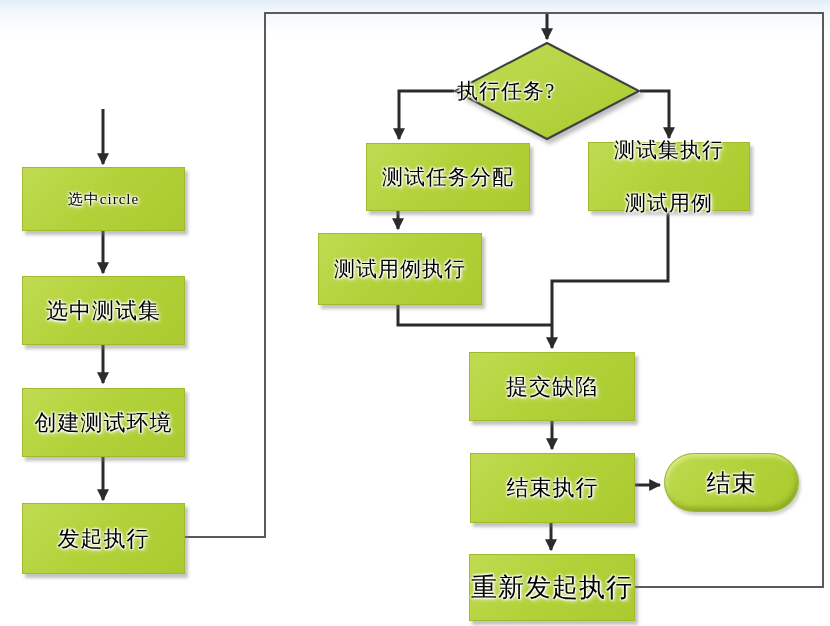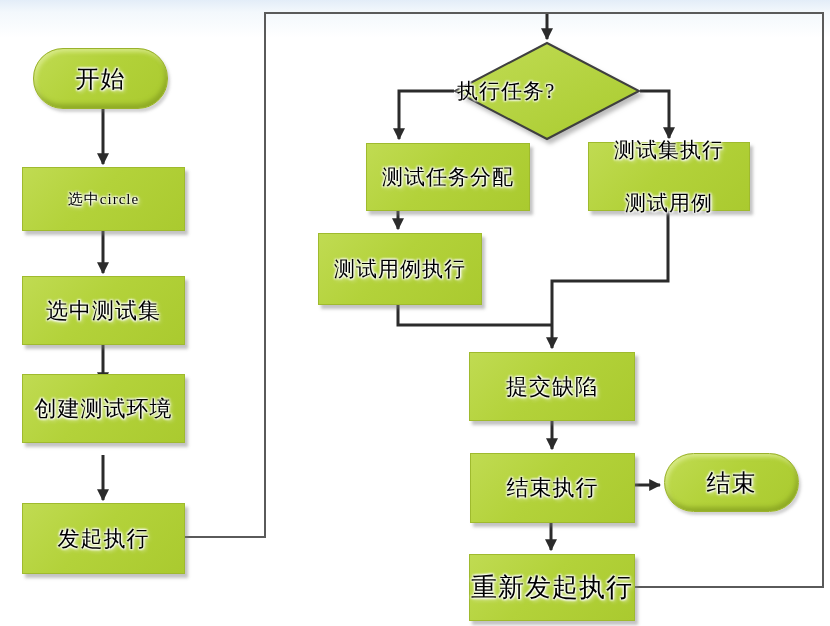--- a/index.html
+++ b/index.html
@@ -55,21 +55,21 @@
        1px -1px 2px rgba(255,255,255,0.95),
       -1px  1px 2px rgba(255,255,255,0.95),
        1px  1px 2px rgba(255,255,255,0.95);
   }
   .twoline { flex-direction: column; line-height: 33px; font-size: 21px; }
 
   
   #n-start         { left: 33px;  top: 48px;  width: 133px; height: 59px; }
   #n-select-circle { left: 22px;  top: 167px; width: 161px; height: 62px; font-size: 15px; }
   #n-select-testset{ left: 22px;  top: 276px; width: 161px; height: 67px; }
-  #n-create-env    { left: 22px;  top: 374px; width: 161px; height: 67px; }
+  #n-create-env    { left: 22px;  top: 388px; width: 161px; height: 67px; }
   #n-initiate-exec { left: 22px;  top: 503px; width: 161px; height: 69px; }
   #n-decision-label{ left: 457px; top: 74px;  width: 180px; height: 34px; }
   #n-task-assign   { left: 318px; top: 143px; width: 162px; height: 66px; font-size: 21px; margin-left: 48px; }
   #n-case-exec     { left: 318px; top: 233px; width: 162px; height: 70px; font-size: 21px; }
   #n-set-exec      { left: 588px; top: 142px; width: 160px; height: 67px; gap: 20px; }
   #n-submit-defect { left: 469px; top: 352px; width: 164px; height: 67px; }
   #n-end-exec      { left: 470px; top: 453px; width: 163px; height: 68px; }
   #n-end           { left: 664px; top: 453px; width: 133px; height: 57px; }
   #n-restart-exec  { left: 469px; top: 554px; width: 164px; height: 65px; font-size: 26px; }
 
@@ -105,23 +105,20 @@
     <path class="wire" marker-end="url(#arrow)" d="M398 211 V229"></path>
     <path class="wire" d="M398 304 V325 H551"></path>
     <path class="wire" marker-end="url(#arrow)" d="M668 211 V281 H552 V348"></path>
     <path class="wire" marker-end="url(#arrow)" d="M552 420 V449"></path>
     <path class="wire" marker-end="url(#arrow)" d="M635 485 H660"></path>
     <path class="wire" marker-end="url(#arrow)" d="M551 523 V550"></path>
 
     <polygon class="shape" points="547,43 639,91 547,139 455,91" fill="url(#diamond-grad)"></polygon>
   </svg>
 
-  <div class="node terminator" id="n-start">
-    <span>开始</span>
-  </div>
 
   <div class="node" id="n-select-circle">
     <span>选中circle</span>
   </div>
 
   <div class="node" id="n-select-testset">
     <span>选中测试集</span>
   </div>
 
   <div class="node" id="n-create-env">

